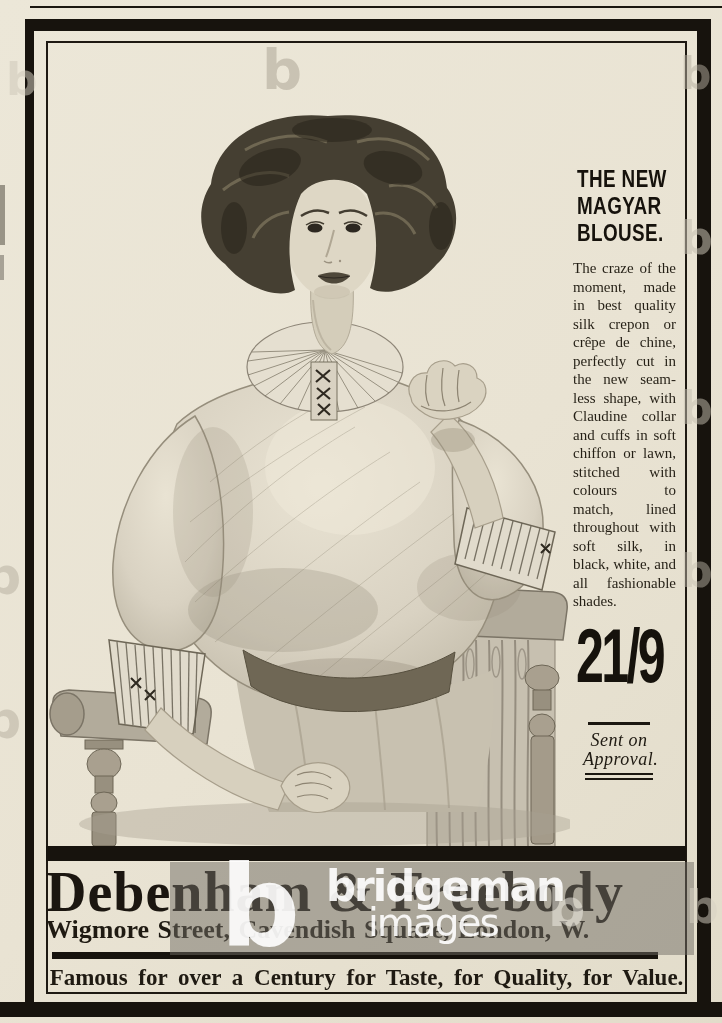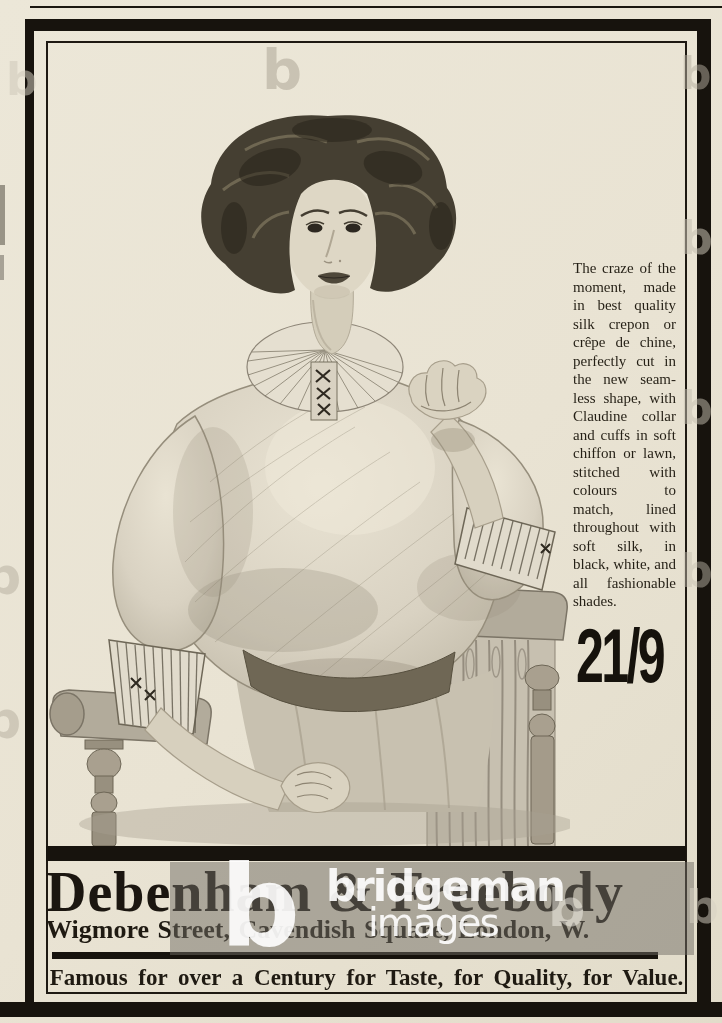--- a/index.html
+++ b/index.html
@@ -269,22 +269,34 @@
       <g fill="#252017" opacity=".5">
         <ellipse cx="225" cy="125" rx="32" ry="17" transform="rotate(-18 225 125)"></ellipse>
         <ellipse cx="348" cy="126" rx="30" ry="16" transform="rotate(14 348 126)"></ellipse>
         <ellipse cx="189" cy="186" rx="13" ry="26"></ellipse>
         <ellipse cx="396" cy="184" rx="12" ry="24"></ellipse>
         <ellipse cx="287" cy="88" rx="40" ry="12"></ellipse>
       </g>
     </g>
   </svg>
 
+  <div class="headline">
+    <div>THE NEW</div>
+    <div>MAGYAR</div>
+    <div>BLOUSE.</div>
+  </div>
   <div class="bodycopy">The craze of the moment, made in best quality silk crepon or crêpe de chine, perfectly cut in the new seam­less shape, with Claudine collar and cuffs in soft chiffon or lawn, stitched with colours to match, lined throughout with soft silk, in black, white, and all fashion­able shades.</div>
   <div class="price">21/9</div>
+  <div class="approval">
+    <div class="r1"></div>
+    <div class="txt">Sent on</div>
+    <div class="txt">Approval.</div>
+    <div class="r2"></div>
+    <div class="r3"></div>
+  </div>
 
   <div class="rule1"></div>
   <div class="store-name">Debenham &amp; Freebody</div>
   <div class="address">Wigmore Street, Cavendish Square, London, W.</div>
   <div class="rule2"></div>
   <div class="slogan">Famous for over a Century for Taste, for Quality, for Value.</div>
 
   <div class="wm-band"></div>
   <div class="wm-logo-b">b</div>
   <div class="wm-brand1">bridgeman</div>

